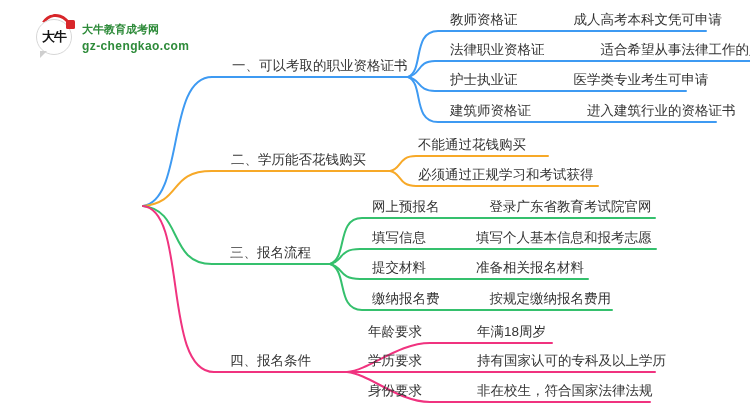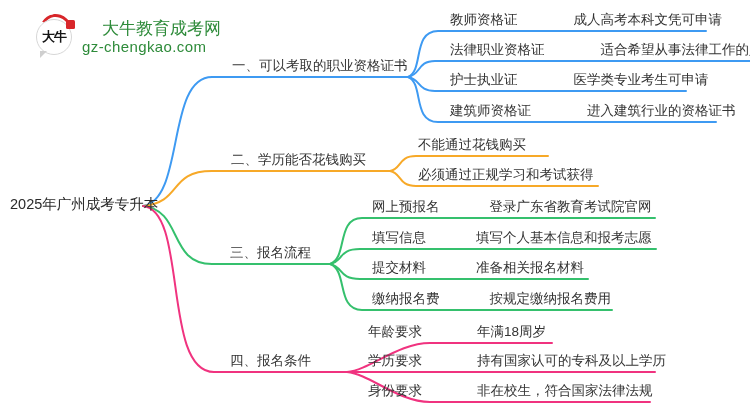--- a/index.html
+++ b/index.html
@@ -27,22 +27,22 @@
     position:absolute;left:3px;top:0px;width:30px;height:16px;
     border:3.5px solid transparent;border-top-color:#d8262a;border-radius:50% 50% 0 0/100% 100% 0 0;
     transform:rotate(-8deg);
   }
   .logo-seal{position:absolute;right:1px;top:6px;width:9px;height:9px;background:#d8262a;border-radius:1.5px;}
   .logo-tail{
     position:absolute;left:6px;top:37px;width:0;height:0;
     border-left:7px solid #cfcfcf;border-bottom:7px solid transparent;
   }
   .logo-text{display:flex;flex-direction:column;justify-content:center;}
-  .logo-title{font-weight:normal;font-size:17px;line-height:20px;margin-left:20px;}
-  .logo-domain{font-weight:normal;font-size:15px;line-height:15px;letter-spacing:.4px;}
+  .logo-title{font-weight:bold;font-size:11px;line-height:20px;}
+  .logo-domain{font-weight:bold;font-size:12px;line-height:15px;letter-spacing:.4px;}
 </style>
 </head>
 <body>
 
 <div id="stage">
 
   <svg class="lines" viewBox="0 0 750 410" fill="none" stroke-width="2" stroke-linecap="round">
 
     <g>
       <path d="M143,206 C185,200 166,77 212,77 L408,77" stroke="#3e9af2"></path>
@@ -80,21 +80,20 @@
       <span class="logo-circle">大牛</span>
       <span class="logo-seal"></span>
       <span class="logo-tail"></span>
     </div>
     <div class="logo-text">
       <span class="logo-title" style="color: rgb(46, 139, 58);">大牛教育成考网</span>
       <span class="logo-domain" style="color: rgb(46, 139, 58);">gz-chengkao.com</span>
     </div>
   </div>
 
-  <div class="node central" style="left:10px;top:195px;">2025年广州成考专升本</div>
 
   <div class="node" style="left:232px;top:57px;">一、可以考取的职业资格证书</div>
   <div class="node row g40" style="left:450px;top:11px;">
     <span>教师资格证</span>
     <span>成人高考本科文凭可申请</span>
   </div>
   <div class="node row g40" style="left:450px;top:41px;">
     <span>法律职业资格证</span>
     <span>适合希望从事法律工作的人员</span>
   </div>

